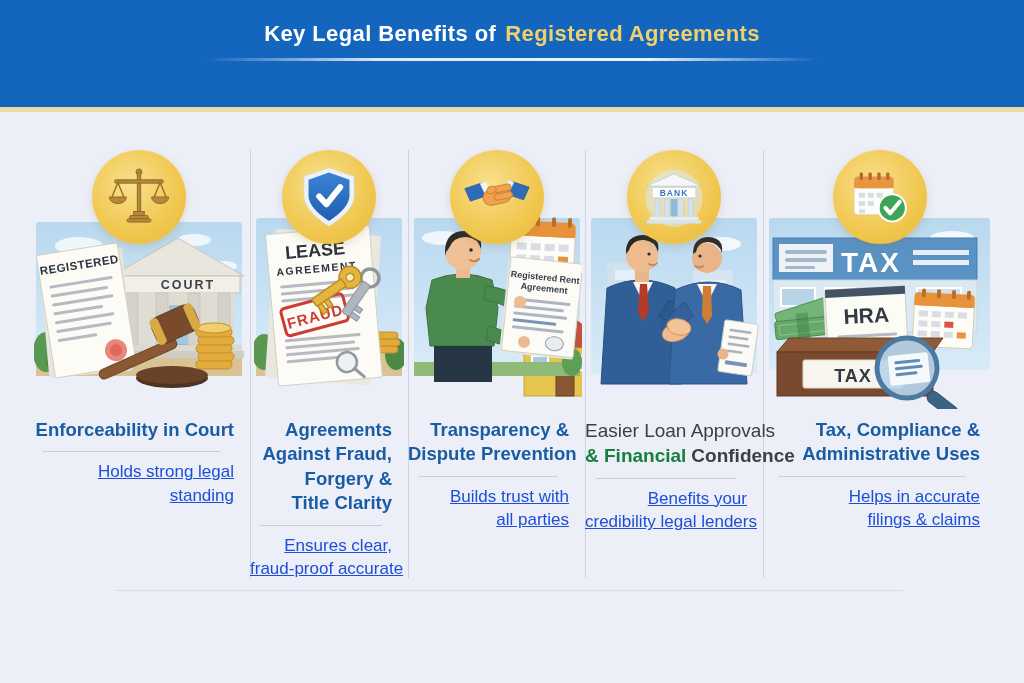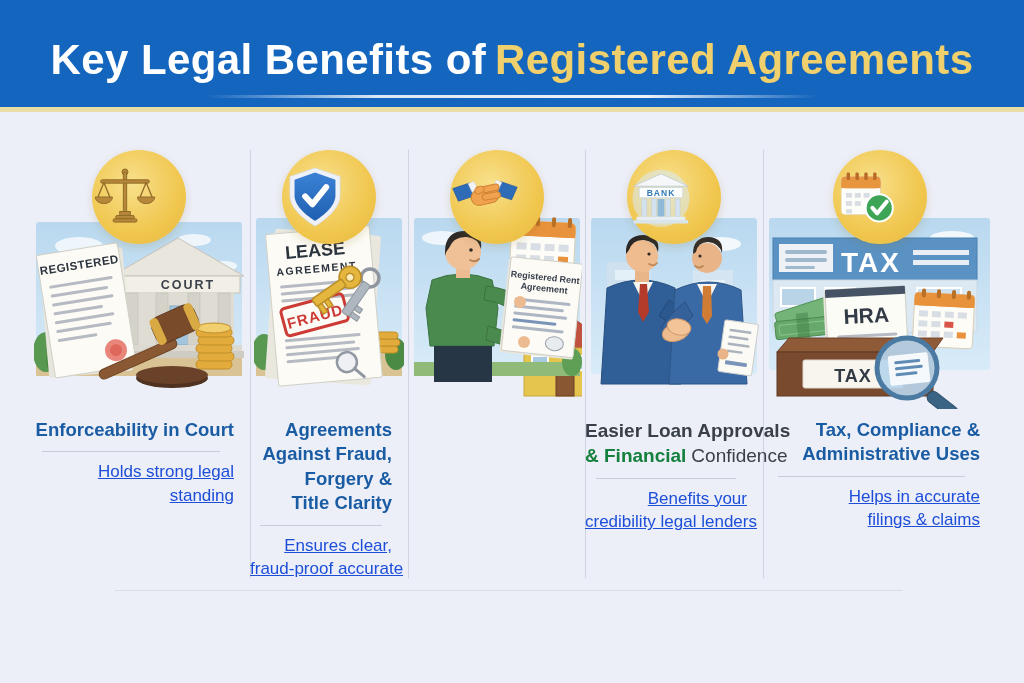--- a/index.html
+++ b/index.html
@@ -2,54 +2,54 @@
 <html><head>
 <meta charset="utf-8">
 <style>
   * { margin:0; padding:0; box-sizing:border-box; }
   html,body { width:1024px; height:683px; }
   .poster { position:relative; width:1024px; height:683px; background:#edeff8;
             font-family:"Liberation Sans", sans-serif; overflow:hidden; }
 
   
   .banner { position:relative; height:107px; background:#1465bd; text-align:center; }
-  .banner h1 { padding-top:36px; font-size:42px; font-weight:bold; letter-spacing:.4px; color:#ffffff; }
+  .banner h1 { padding-top:21px; font-size:22px; font-weight:bold; letter-spacing:.4px; color:#ffffff; }
   .t-gold { color:#efd06c; margin-left:9px; }
   .swoosh { width:612px; height:3px; margin:11px auto 0; border-radius:2px;
             background:linear-gradient(90deg, rgba(255,255,255,0), rgba(255,255,255,.85) 28%,
                        rgba(255,255,255,.92) 72%, rgba(255,255,255,0)); }
   .gold-strip { height:5px; background:#e9dda6; }
 
   
   .board { position:relative; height:571px; }
   .vline { position:absolute; top:38px; width:1px; height:428px; background:#cdd4e0; }
   .vl1{left:250px}.vl2{left:408px}.vl3{left:585px}.vl4{left:763px}
   .bottom-line { position:absolute; left:115px; top:478px; width:788px; height:1px; background:#dadde5; }
 
   .cols { position:absolute; left:28px; top:0; height:571px; display:grid;
           grid-template-columns:222px 158px 177px 178px 233px; }
   .col { position:relative; }
 
   .icon-wrap { position:absolute; top:38px; left:50%; transform:translateX(-50%);
                width:94px; height:94px; border-radius:50%;
                background:radial-gradient(circle at 42% 36%, #f8e08c, #f0c64d 62%, #e9b93e);
                box-shadow:0 3px 8px rgba(140,110,30,.18);
-               display:flex; align-items:center; z-index:2;text-decoration:underline; }
+               display:flex; align-items:center; justify-content:center; z-index:2;text-decoration:underline; }
   .scene { position:absolute; top:92px; left:0; right:0; display:flex; justify-content:center; z-index:1; }
   .scene svg { display:block; }
 
   .tblock { position:absolute; top:306px; left:0; right:16px; text-align:right; z-index:1; }
   .heading { font-size:18.5px; font-weight:bold; color:#1a5ca3; line-height:1.32; }
   .heading span.h-line { display:block; white-space:nowrap; }
   .tdiv { width:86%; margin:9px auto 8px; border-top:1px solid #c6cdd9; }
   .desc { font-size:17px; color:#1d4ed8; line-height:1.38; font-weight:normal;text-decoration:underline; }
   .desc span { display:block; white-space:nowrap; }
-  .h-dark  { color:#3a4048; font-weight:bold; font-size:19px; }
+  .h-dark  { color:#3a4048; font-weight:normal; font-size:19px; }
   .h-accent{ color:#15803d; font-weight:bold;   font-size:19px; }
-  .h-rest  { color:#3a4048; font-weight:normal; font-size:19px; margin-left:5px; }
+  .h-rest  { color:#3a4048; font-weight:bold; font-size:19px; margin-left:5px; }
 
   svg text { font-family:"Liberation Sans", sans-serif; }
 </style>
 </head>
 <body>
 
 <div class="poster">
 
   <header class="banner">
     <h1>
@@ -324,20 +324,31 @@
                 <rect x="102" y="110" width="54" height="3" rx="1.5"></rect>
                   <rect x="102" y="124" width="52" height="3" rx="1.5"></rect>
               </g>
               <rect x="102" y="117" width="44" height="3" rx="1.5" fill="#7a93b8"></rect>
               <ellipse cx="146" cy="138" rx="9" ry="7" fill="#e9ecef" stroke="#9aa2ac"></ellipse>
             </g>
             <circle cx="108" cy="98" r="6" fill="#edbb92"></circle>
             <circle cx="112" cy="138" r="6" fill="#edbb92"></circle>
           </svg>
         </div>
+        <div class="tblock">
+          <h2 class="heading">
+            <span class="h-line">Transparency &amp;</span>
+            <span class="h-line">Dispute Prevention</span>
+          </h2>
+          <div class="tdiv"></div>
+          <p class="desc">
+            <span>Builds trust with</span>
+            <span>all parties</span>
+          </p>
+        </div>
       </section>
 
       <section class="col">
         <div class="icon-wrap">
           <svg width="68" height="68" viewBox="0 0 100 100">
             <circle cx="50" cy="52" r="42" fill="#d8e9f4" opacity=".55"></circle>
             <polygon points="50,16 90,34 10,34" fill="#f5f7f9" stroke="#b9c9d6"></polygon>
             <rect x="18" y="36" width="64" height="15" rx="2" fill="#fdfefe" stroke="#c2d2de"></rect>
             <text x="50" y="48" text-anchor="middle" font-size="12.5" font-weight="bold" fill="#3279b7" letter-spacing="1.5">BANK</text>
             <g fill="#d3e2ee" stroke="#b2c6d6" stroke-width=".5">

